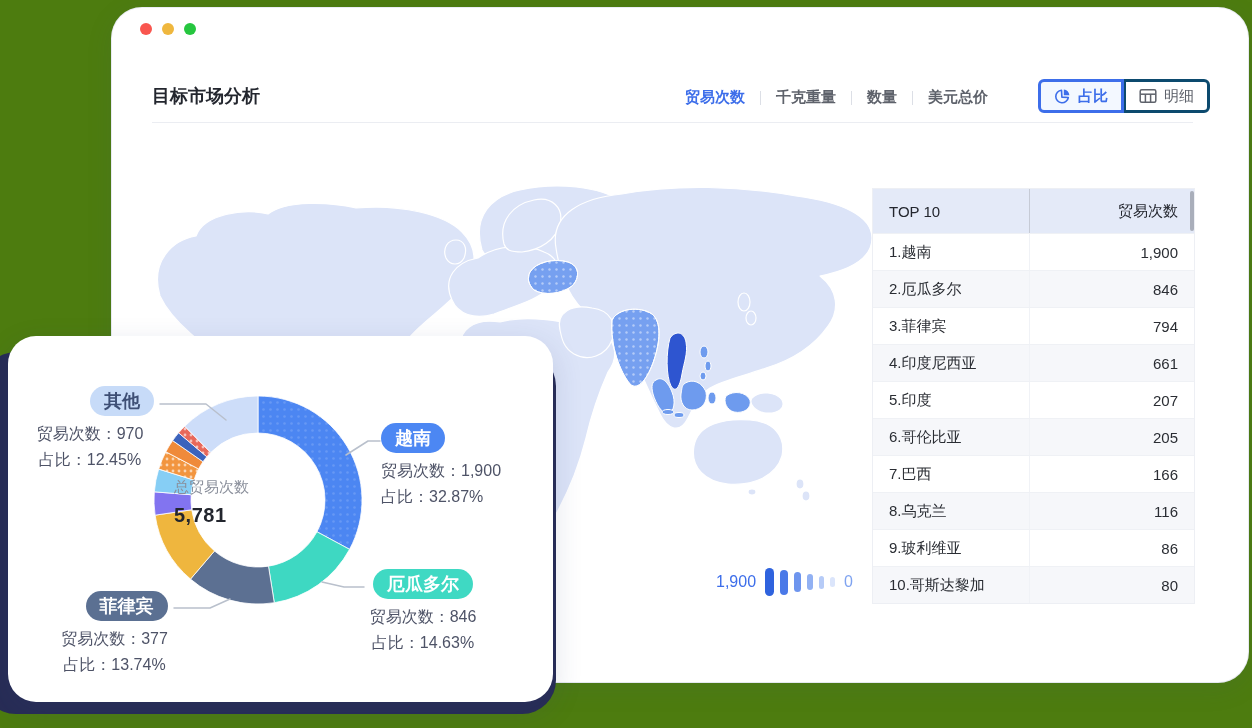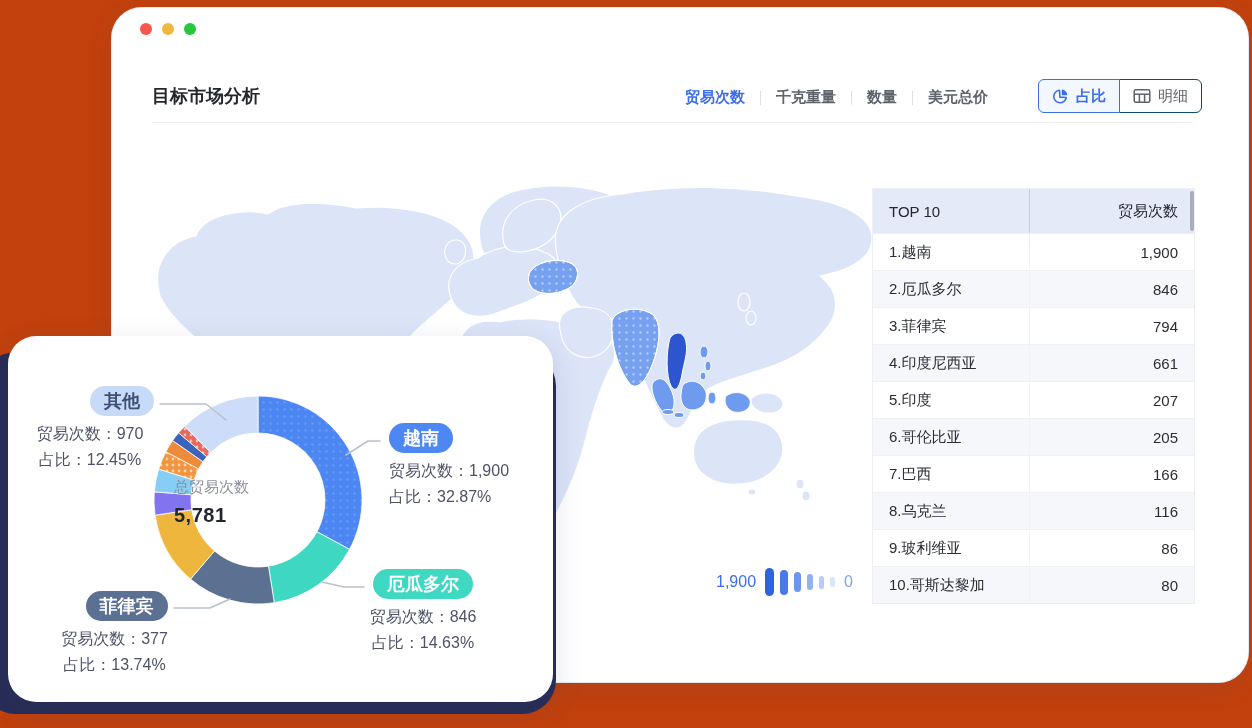--- a/index.html
+++ b/index.html
@@ -1,36 +1,36 @@
 <!DOCTYPE html>
 <html><head>
 <meta charset="utf-8">
 <style>
   html,body{margin:0;padding:0;background:#fff;}
-  .stage{position:relative;width:1252px;height:728px;background:#c2410c;overflow:hidden;
+  .stage{position:relative;width:1252px;height:728px;background:#4d7c0f;overflow:hidden;
          font-family:"Liberation Sans","DejaVu Sans",sans-serif;}
 
   
   .window{position:absolute;left:112px;top:8px;width:1136px;height:674px;background:#fff;
           border-radius:30px;box-shadow:0 6px 28px rgba(60,80,140,.10),0 0 0 1px #F1F3F8;}
   .traffic{position:absolute;left:28px;top:15px;display:flex;gap:10px;z-index:5;}
   .dot{width:12px;height:12px;border-radius:50%;}
   .dot.red{background:#F9564F;} .dot.yellow{background:#EFB73E;} .dot.green{background:#26C63F;}
 
   .page-title{position:absolute;left:40px;top:76px;font-size:18px;font-weight:bold;color:#23262E;z-index:5;}
 
   .tabs{position:absolute;left:573px;top:80px;display:flex;align-items:center;gap:15px;
         font-size:15px;color:#5E626B;z-index:5;}
   .tab{cursor:pointer;white-space:nowrap;font-weight:bold;}
   .tab.active{color:#3D6EEA;font-weight:bold;}
   .tab-sep{width:1px;height:14px;background:#DCDFE6;}
 
   .btn-group{position:absolute;left:926px;top:71px;display:flex;height:34px;z-index:5;}
   .vbtn{display:flex;align-items:center;gap:7px;padding:0 13px;font-size:15px;
-        border:1px solid #0c4a6e;background:#fff;color:#5E626B;cursor:pointer;}
+        border:3px solid #0c4a6e;background:#fff;color:#5E626B;cursor:pointer;}
   .vbtn:first-child{border-radius:6px 0 0 6px;}
   .vbtn:last-child{border-radius:0 6px 6px 0;margin-left:-1px;}
   .vbtn.active{border-color:#3D6EEA;background:#F3F8FF;color:#3D6EEA;font-weight:bold;z-index:2;}
   .vbtn svg{display:block;}
 
   .header-divider{position:absolute;left:40px;top:114px;width:1041px;height:1px;background:#EBEDF2;z-index:4;}
 
   .map{position:absolute;left:0;top:0;width:1136px;height:674px;z-index:1;}
 
   
@@ -64,21 +64,21 @@
   .donut-center{position:absolute;left:166px;top:142px;width:168px;z-index:3;}
   .c-label{font-size:15px;color:#8A8F9B;}
   .c-total{font-size:20px;font-weight:bold;color:#23262E;margin-top:7px;letter-spacing:.5px;}
 
   .callout{position:absolute;z-index:4;}
   .badge{display:inline-block;padding:3px 14px;border-radius:16px;font-size:18px;font-weight:bold;
          white-space:nowrap;}
   .co-lines{font-size:16px;color:#4E5367;line-height:26px;margin-top:5px;white-space:nowrap;}
   .co-qita{left:6px;top:50px;width:152px;text-align:center;}
   .co-qita .badge{position:relative;left:32px;}
-  .co-yuenan{left:381px;top:87px;text-align:left;}
+  .co-yuenan{left:373px;top:87px;text-align:left;}
   .co-ekuaduoer{left:348px;top:233px;width:134px;text-align:center;}
   .co-feilvbin{left:21px;top:255px;width:171px;text-align:center;}
   .co-feilvbin .badge{position:relative;left:12px;}
 </style>
 </head>
 <body>
 
 <div class="stage">
 
   <div class="window">

